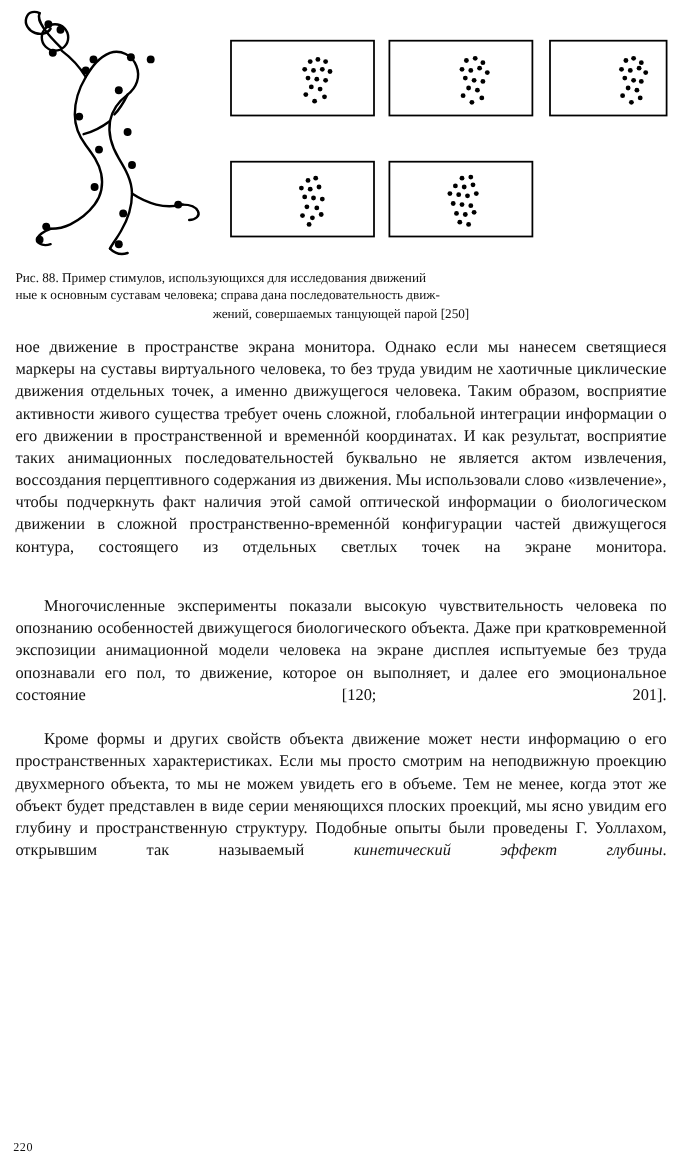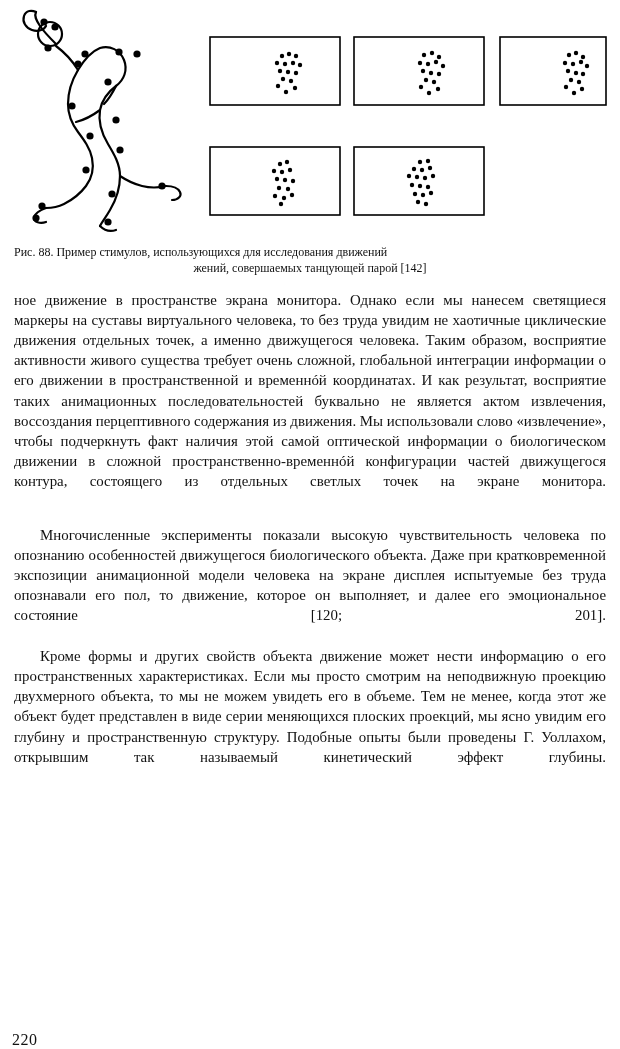--- a/index.html
+++ b/index.html
@@ -59,34 +59,34 @@
     margin: 13px 0 0 0;
     padding: 0 2px;
   }
   .body-block p {
     margin: 0;
     text-align: justify;
   }
   .body-block p.indent {
     text-indent: 26px;
   }
-  .italic { }
+  .italic { font-style: italic; }
 
   
   .body-block p::after {
     content: "";
     display: inline-block;
     width: 100%;
   }
 
   .pagenum {
     position: absolute;
     left: 12px;
     bottom: 8px;
-    font-size: 16px;
+    font-size: 11px;
     letter-spacing: 0.5px;
   }
 
   .frame {
     fill: none;
     stroke: #000000;
     stroke-width: 1.6;
   }
   .dot {
     fill: #000000;
@@ -257,21 +257,22 @@
             <circle class="dot" cx="414" cy="196" r="2.2"></circle>
           </g>
         </g>
 
       </svg>
     </div>
   </div>
 
   <div class="caption">
     <div>Рис. 88. Пример стимулов, использующихся для исследования движений</div>
-    <div class="lastline">жений, совершаемых танцующей парой [142]</div>
+    <div>ные к основным суставам человека; справа дана последовательность движ-</div>
+    <div class="lastline">жений, совершаемых танцующей парой [250]</div>
   </div>
 
   <div class="body-block">
     <p>ное движение в пространстве экрана монитора. Однако если мы нанесем светящиеся маркеры на суставы виртуального человека, то без труда увидим не хаотичные циклические движения отдельных точек, а именно движущегося человека. Таким образом, восприятие активности живого существа требует очень сложной, глобальной интеграции информации о его движении в пространственной и временнóй координатах. И как результат, восприятие таких анимационных последовательностей буквально не является актом извлечения, воссоздания перцептивного содержания из движения. Мы использовали слово «извлечение», чтобы подчеркнуть факт наличия этой самой оптической информации о биологическом движении в сложной пространственно-временнóй конфигурации частей движущегося контура, состоящего из отдельных светлых точек на экране монитора.</p>
   </div>
 
   <div class="body-block">
     <p class="indent">Многочисленные эксперименты показали высокую чувствительность человека по опознанию особенностей движущегося биологического объекта. Даже при кратковременной экспозиции анимационной модели человека на экране дисплея испытуемые без труда опознавали его пол, то движение, которое он выполняет, и далее его эмоциональное состояние [120; 201].</p>
     <p class="indent"><span>Кроме формы и других свойств объекта движение может нести информацию о его пространственных характеристиках. Если мы просто смотрим на неподвижную проекцию двухмерного объекта, то мы не можем увидеть его в объеме. Тем не менее, когда этот же объект будет представлен в виде серии меняющихся плоских проекций, мы ясно увидим его глубину и пространственную структуру. Подобные опыты были проведены Г. Уоллахом, открывшим так называемый </span><span class="italic">кинетический эффект глубины</span><span>.</span></p>
   </div>

